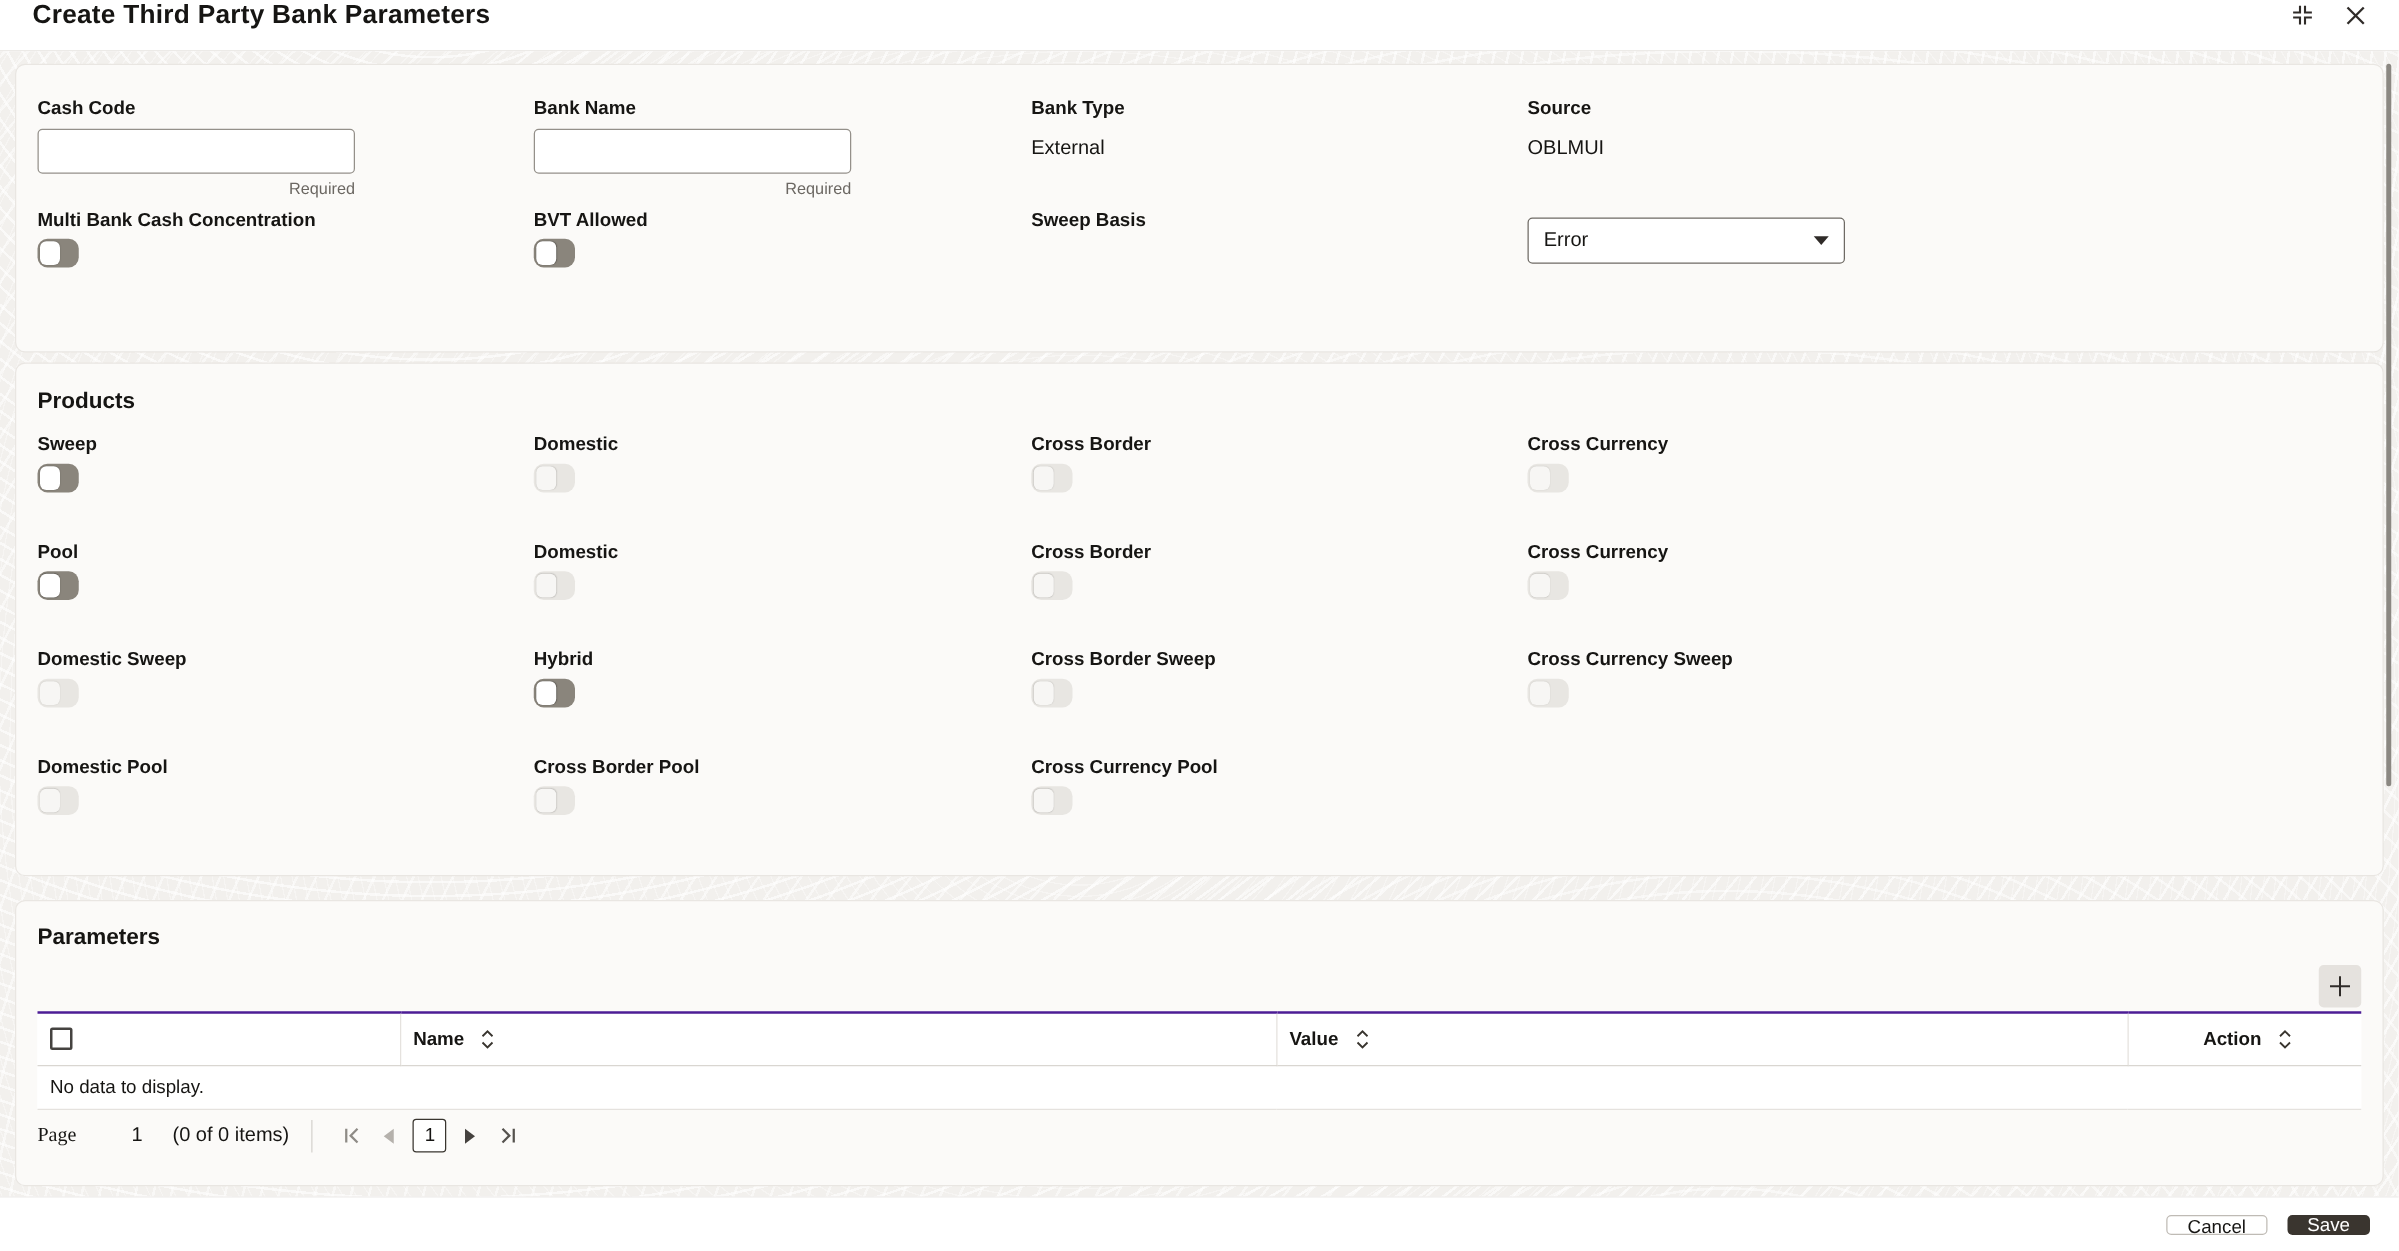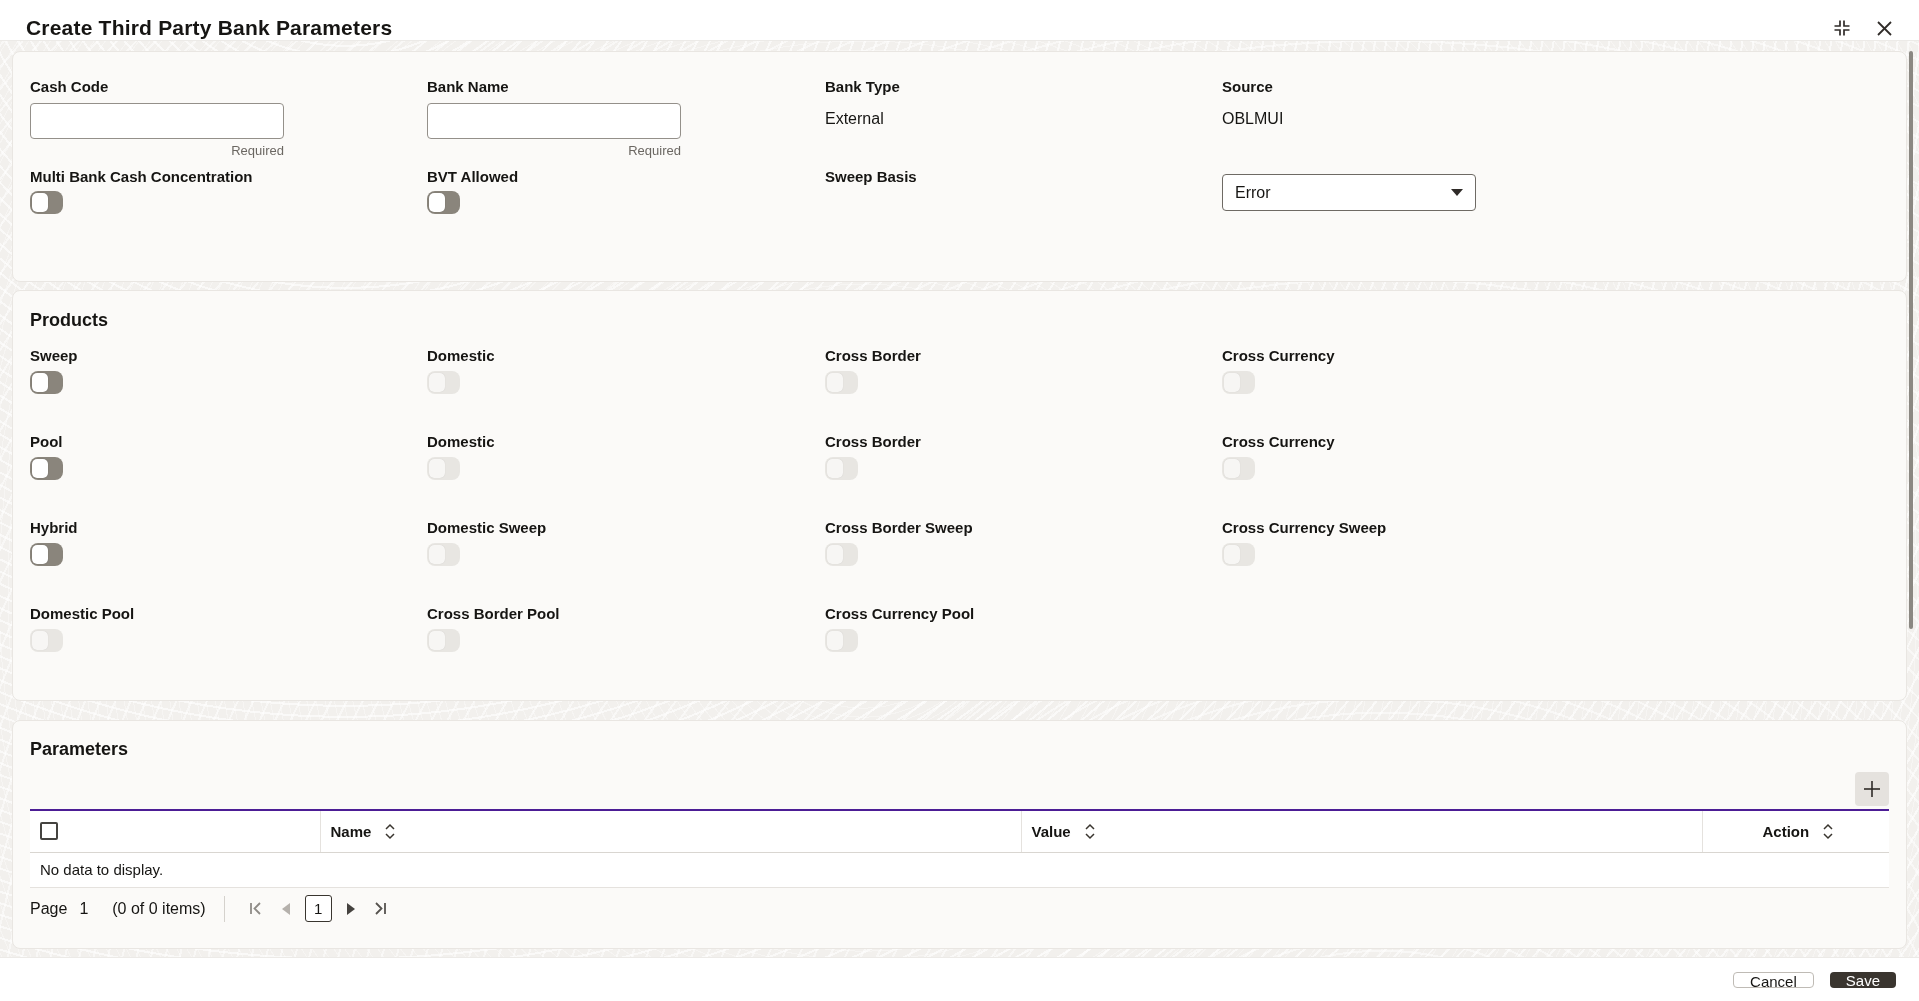--- a/index.html
+++ b/index.html
@@ -7,21 +7,21 @@
   body {
     font-family: "Liberation Sans", sans-serif;
     color:#161513;
     background:#ffffff;
   }
   .page { width:1919px; height:1001px; display:flex; flex-direction:column; position:relative; }
 
   
   .titlebar {
     height:41px; flex:0 0 41px; background:#ffffff;
-    display:flex; align-items:flex-end; padding:0 24px 0 26px;
+    display:flex; align-items:flex-start; padding:0 24px 0 26px;
     border-bottom:1px solid #eceae7;
   }
   .titlebar .title { font-size:21px; font-weight:700; letter-spacing:.2px; }
   .titlebar .win-icons { margin-left:auto; display:flex; align-items:center; gap:20px; }
   .win-btn { background:none; border:none; cursor:pointer; display:flex; align-items:center; padding:2px; }
 
   
   .content {
     flex:1 1 auto; position:relative; overflow:hidden;
     padding:10px 12px 0;
@@ -85,21 +85,21 @@
     padding:0 0 0 10px; background:#fff;
   }
   .param-table th.sep { border-right:1px solid #e5e2de; }
   .col-check { width:290px; } .col-name { width:701px; } .col-value { width:681px; } .col-action { width:187px;margin-left:29px; }
   .th-inner { display:flex; align-items:center; gap:14px; }
   .checkbox { width:18px; height:18px; border:2px solid #454340; border-radius:2px; background:#fff; cursor:pointer; margin-left:0; }
   .empty-row td { height:35px; font-size:15px; padding-left:10px; border-bottom:1px solid #e5e2de; background:#fff; }
 
   
   .pagination { margin-top:7px; display:flex; align-items:center; font-size:16px; height:28px; }
-  .pagination .pg-label { margin-right:12px; }
+  .pagination .pg-label { margin-right:44px;font-family:Liberation Serif, serif; }
   .pagination .pg-num { margin-right:24px; }
   .pagination .pg-items { margin-right:18px; }
   .pg-divider { width:1px; height:26px; background:#d5d2cd; margin-right:16px; }
   .pg-btn { background:none; border:none; padding:0; cursor:pointer; display:flex; align-items:center; justify-content:center; width:30px; height:26px; }
   .pg-current {
     width:27px; height:27px; border:1.5px solid #39352f; border-radius:3px;
     display:flex; align-items:center; justify-content:center; font-size:15px; margin:0 4px; background:#fff; cursor:text;
   }
   .tri { width:0; height:0; }
   .tri-left  { border-top:6px solid transparent; border-bottom:6px solid transparent; border-right:8px solid #b5b1ac; }
@@ -243,28 +243,28 @@
         <div>
             <div class="field-label">Cross Currency</div>
           <div class="toggle disabled">
               <div class="knob"></div>
             </div>
           </div>
       </div>
 
       <div class="grid4 prod-row">
         <div>
+            <div class="field-label">Domestic Sweep</div>
+          <div class="toggle disabled">
+              <div class="knob"></div>
+            </div>
+          </div>
+        <div>
             <div class="field-label">Hybrid</div>
           <div class="toggle">
-              <div class="knob"></div>
-            </div>
-          </div>
-        <div>
-            <div class="field-label">Domestic Sweep</div>
-          <div class="toggle disabled">
               <div class="knob"></div>
             </div>
           </div>
         <div>
             <div class="field-label">Cross Border Sweep</div>
           <div class="toggle disabled">
               <div class="knob"></div>
             </div>
           </div>
         <div>

